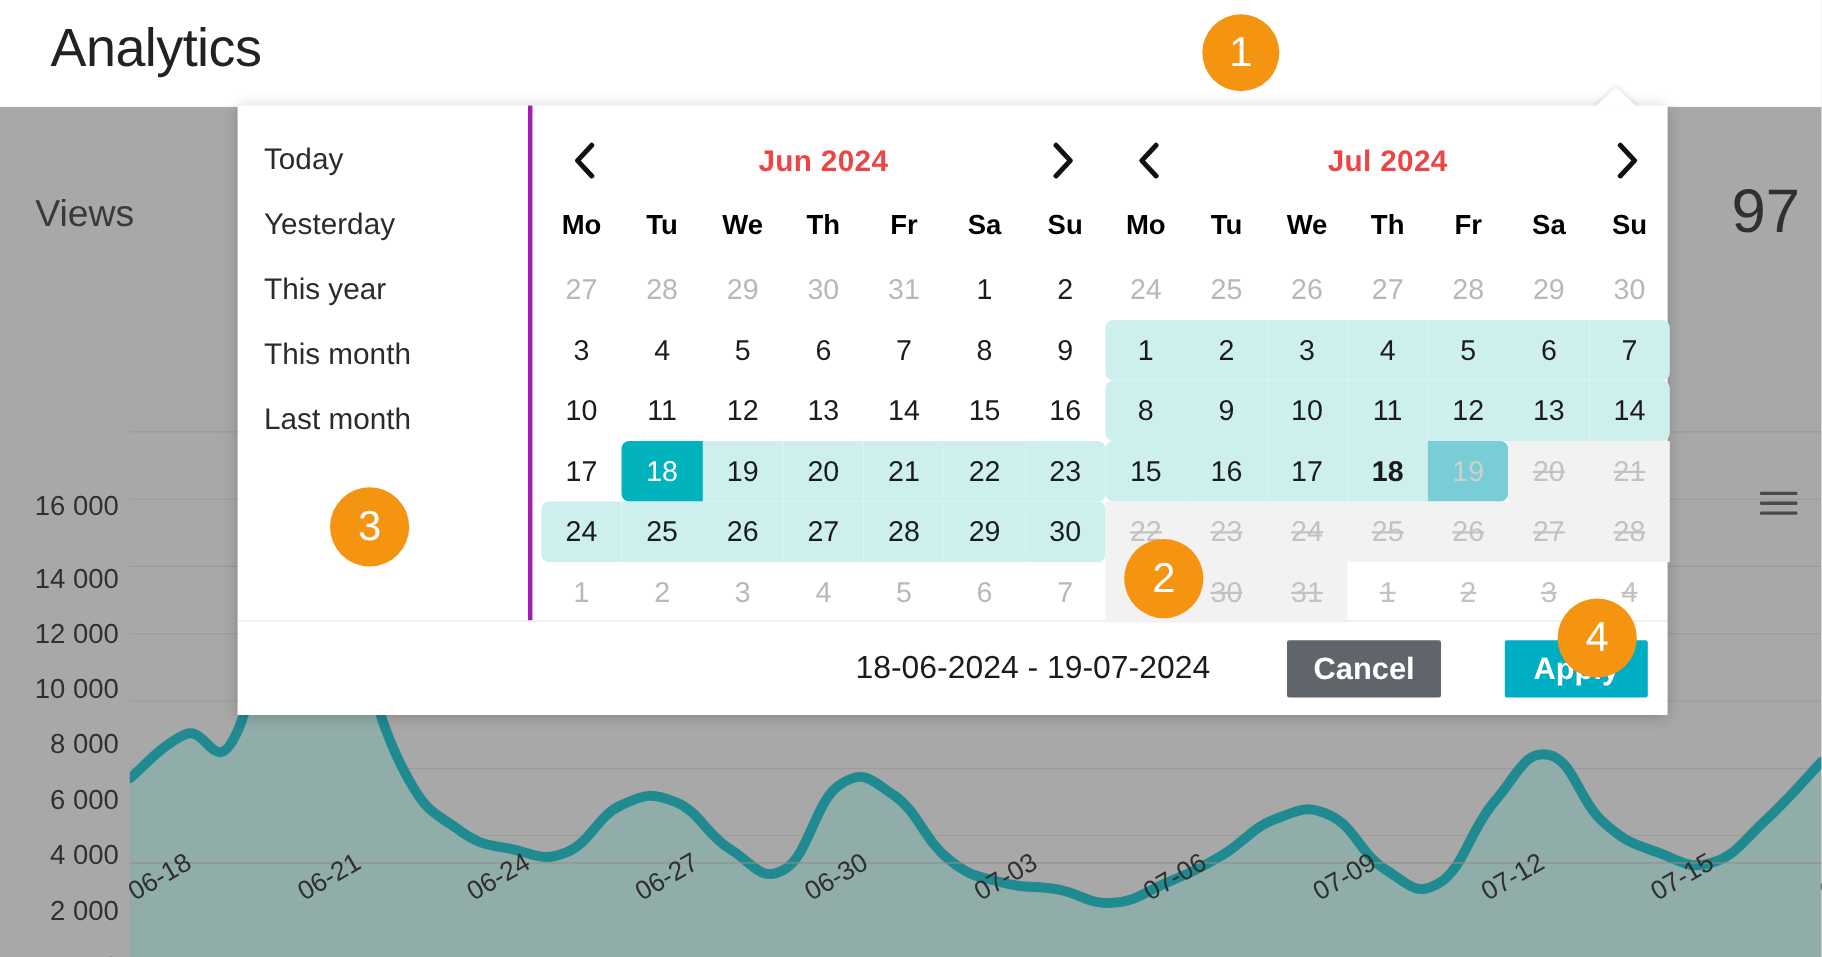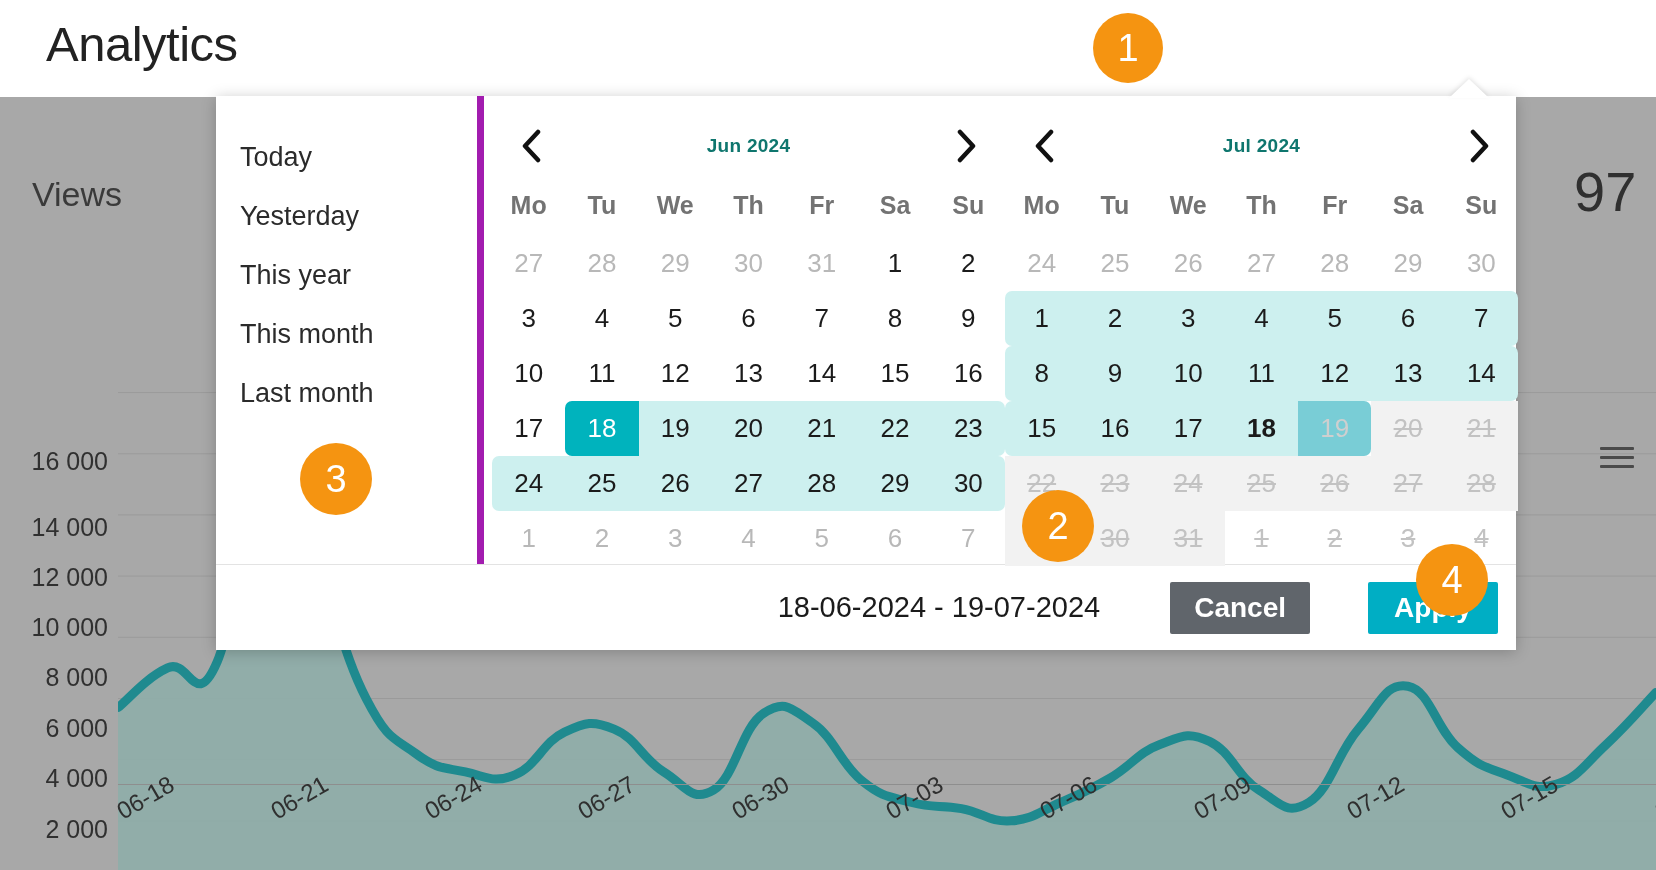--- a/index.html
+++ b/index.html
@@ -90,22 +90,22 @@
     border-left: 20px solid transparent;
     border-right: 20px solid transparent;
     border-bottom: 19px solid #ffffff;
     z-index: 21;
     filter: drop-shadow(0 -2px 2px rgba(0,0,0,0.10));
   }
   .picker-body { display: flex; flex: 1 1 auto; min-height: 0; }
 
   .presets {
     width: 268px; flex: 0 0 268px;
-    border-right: 7px solid #a21caf;
-    padding-top: 32px;
+    border-right: 4px solid #a21caf;
+    padding-top: 20px;
   }
   .preset-item {
     height: 59px; line-height: 59px;
     padding-left: 24px;
     font-size: 27px; color: #2b2b2b; cursor: pointer;
   }
 
   .months { flex: 1 1 auto; display: flex; padding: 0; }
   .month { width: 513px; padding: 22px 0 0 0; position: relative; }
   .month:first-child { margin-left: 8px; }
@@ -113,26 +113,26 @@
   .month-head {
     display: flex; align-items: center; justify-content: space-between;
     padding: 0 18px; height: 56px;
   }
   .nav-btn {
     width: 42px; height: 42px; display: flex; align-items: center; justify-content: center;
     cursor: pointer; font-size: 0;
   }
   .nav-btn svg { display:block; }
   .month-title {
-    font-size: 19px; font-weight: bold; color: #0f766e; letter-spacing: 0.3px;
+    font-size: 27px; font-weight: bold; color: #ef4444; letter-spacing: 0.3px;
   }
 
   .dow-row, .week-row { display: grid; grid-template-columns: repeat(7, 1fr); }
   .dow {
-    text-align: center; font-size: 25px; font-weight: bold; color: #737373;
+    text-align: center; font-size: 25px; font-weight: bold; color: #000000;
     height: 62px; line-height: 62px;
   }
   .day {
     height: 55px; display: flex; align-items: center; justify-content: center;
     font-size: 26px; color: #1b1b1b; position: relative; cursor: pointer;
   }
   .day.muted { color: #b8b8b8; cursor: default; }
   .day.in-range { background: #cdf0ef; }
   .day.range-start {
     background: #00b3bd; color: #ffffff;

